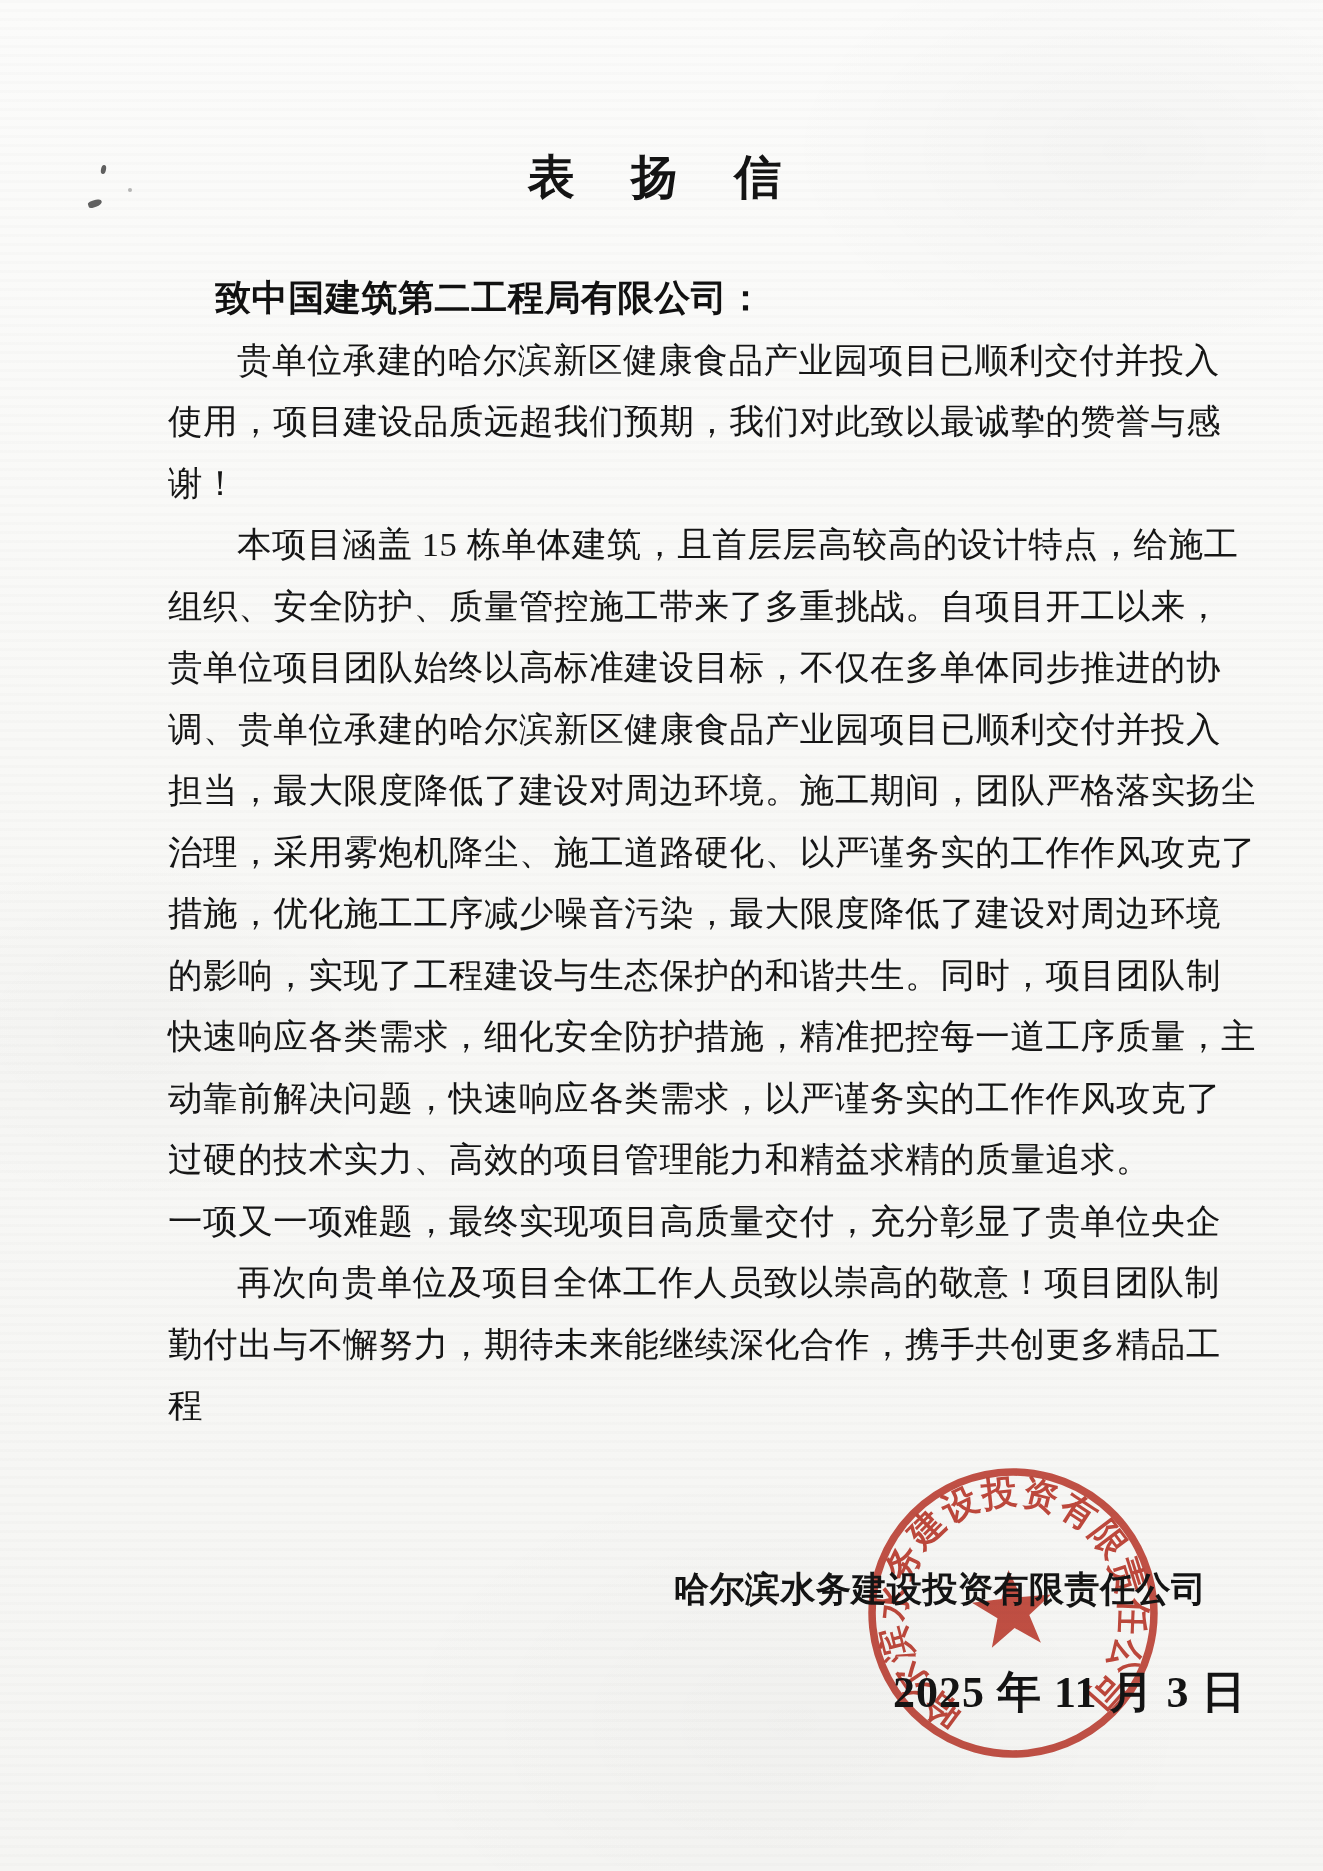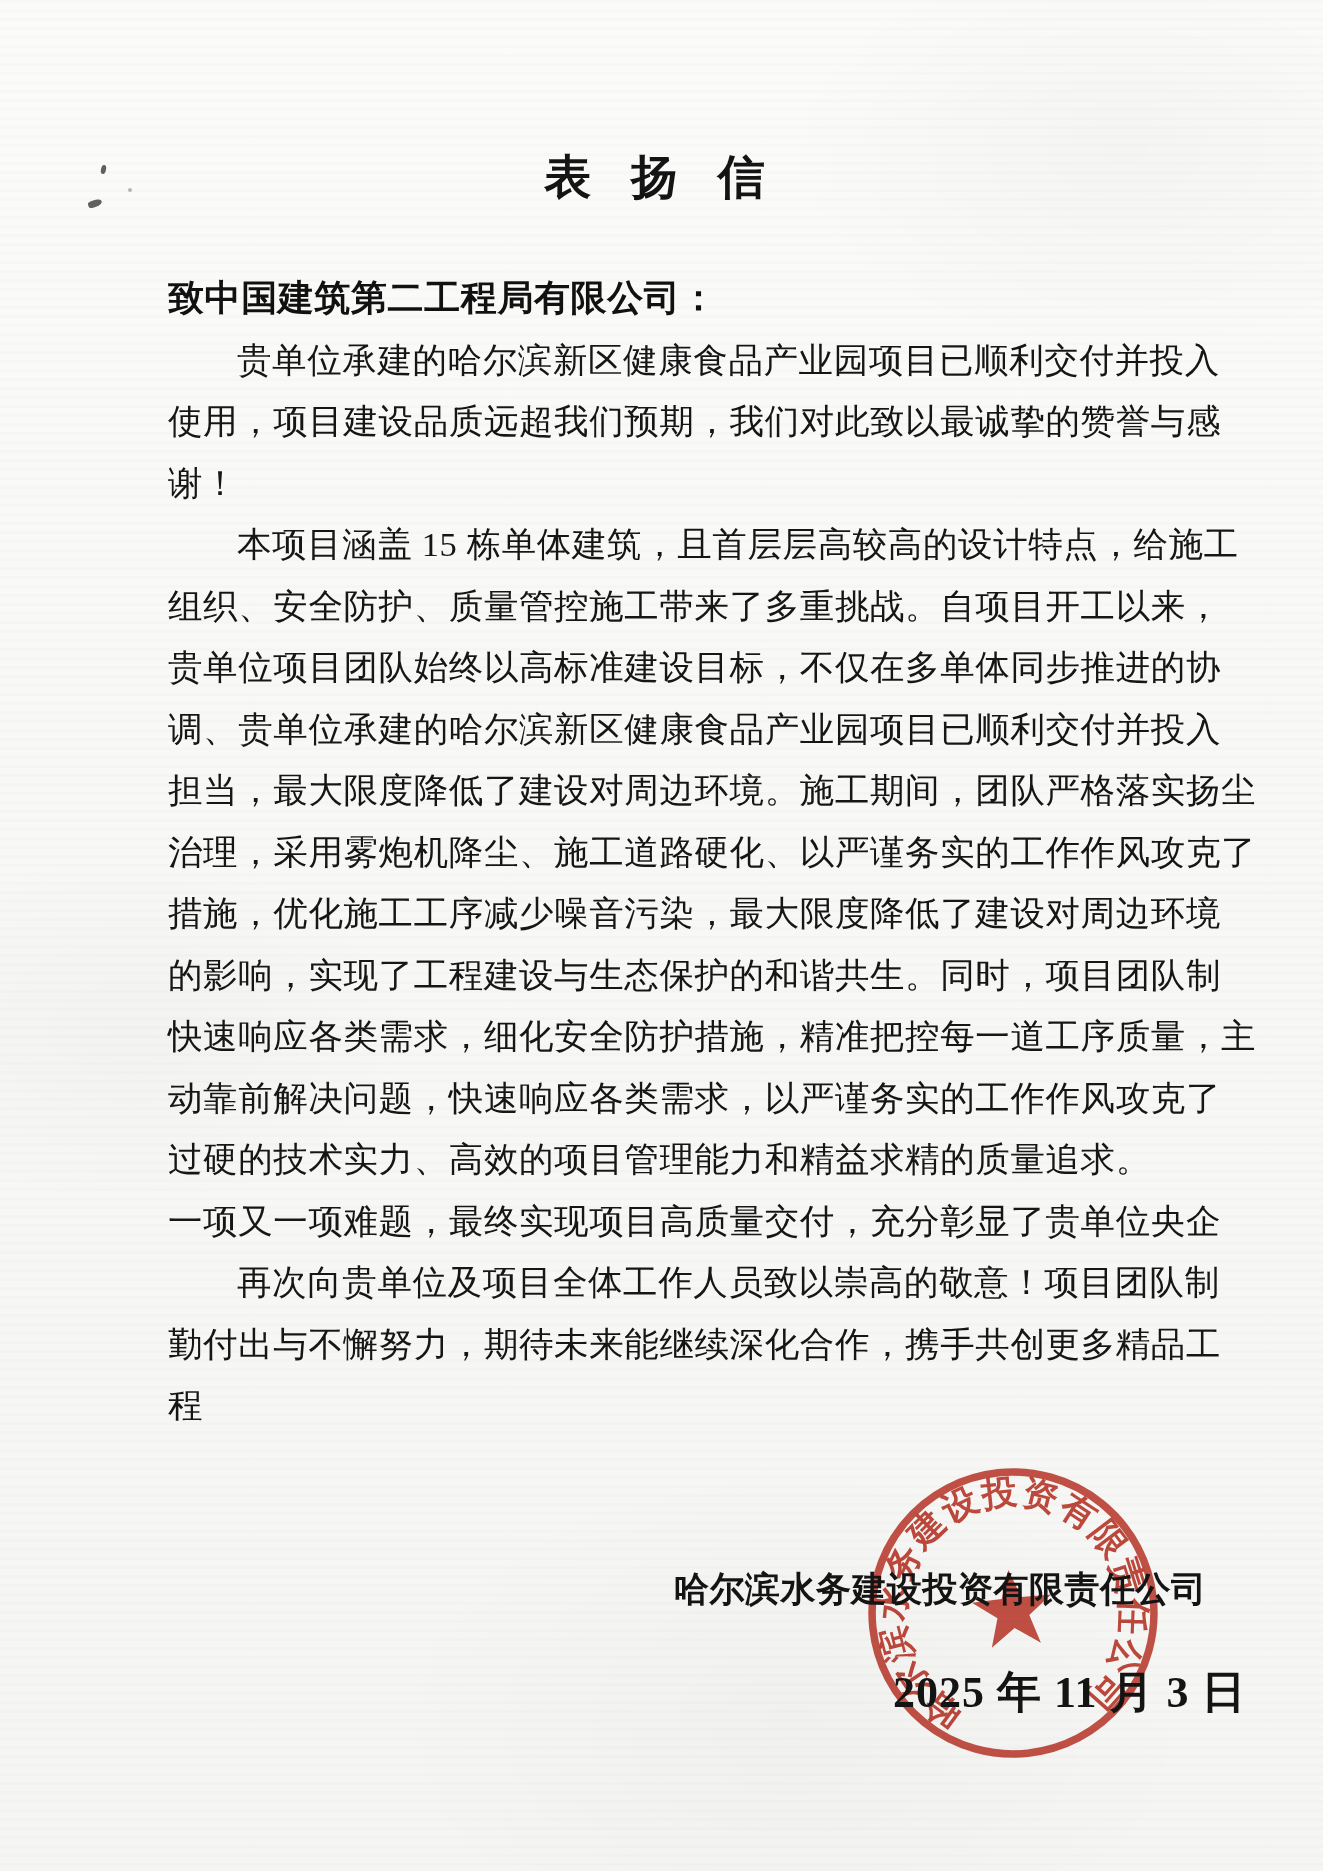--- a/index.html
+++ b/index.html
@@ -39,37 +39,38 @@
   .doc-title {
     position: absolute;
     top: 146px;
     left: 0;
     width: 100%;
     text-align: center;
     font-size: 47px;
     font-weight: 700;
     letter-spacing: 14px;
     color: #141414;
+    font-family: Liberation Mono, monospace;
   }
 
   .body-block {
     position: absolute;
     top: 268px;
     left: 168px;
     width: 1004px;
   }
   .line {
     height: 61.5px;
     line-height: 61.5px;
     font-size: 34.5px;
     letter-spacing: 0.6px;
     white-space: nowrap;
     color: #161616;
   }
-  .line.salutation { font-weight: 700; font-size: 36px; color: #111; }
+  .line.salutation { font-weight: 700; font-size: 36px; color: #111; margin-left: 47px; }
   .line.indent { text-indent: 69px; }
 
   .signature-company {
     position: absolute;
     top: 1566px;
     left: 674px;
     font-size: 35px;
     font-weight: 700;
     letter-spacing: 0.5px;
     color: #141414;

